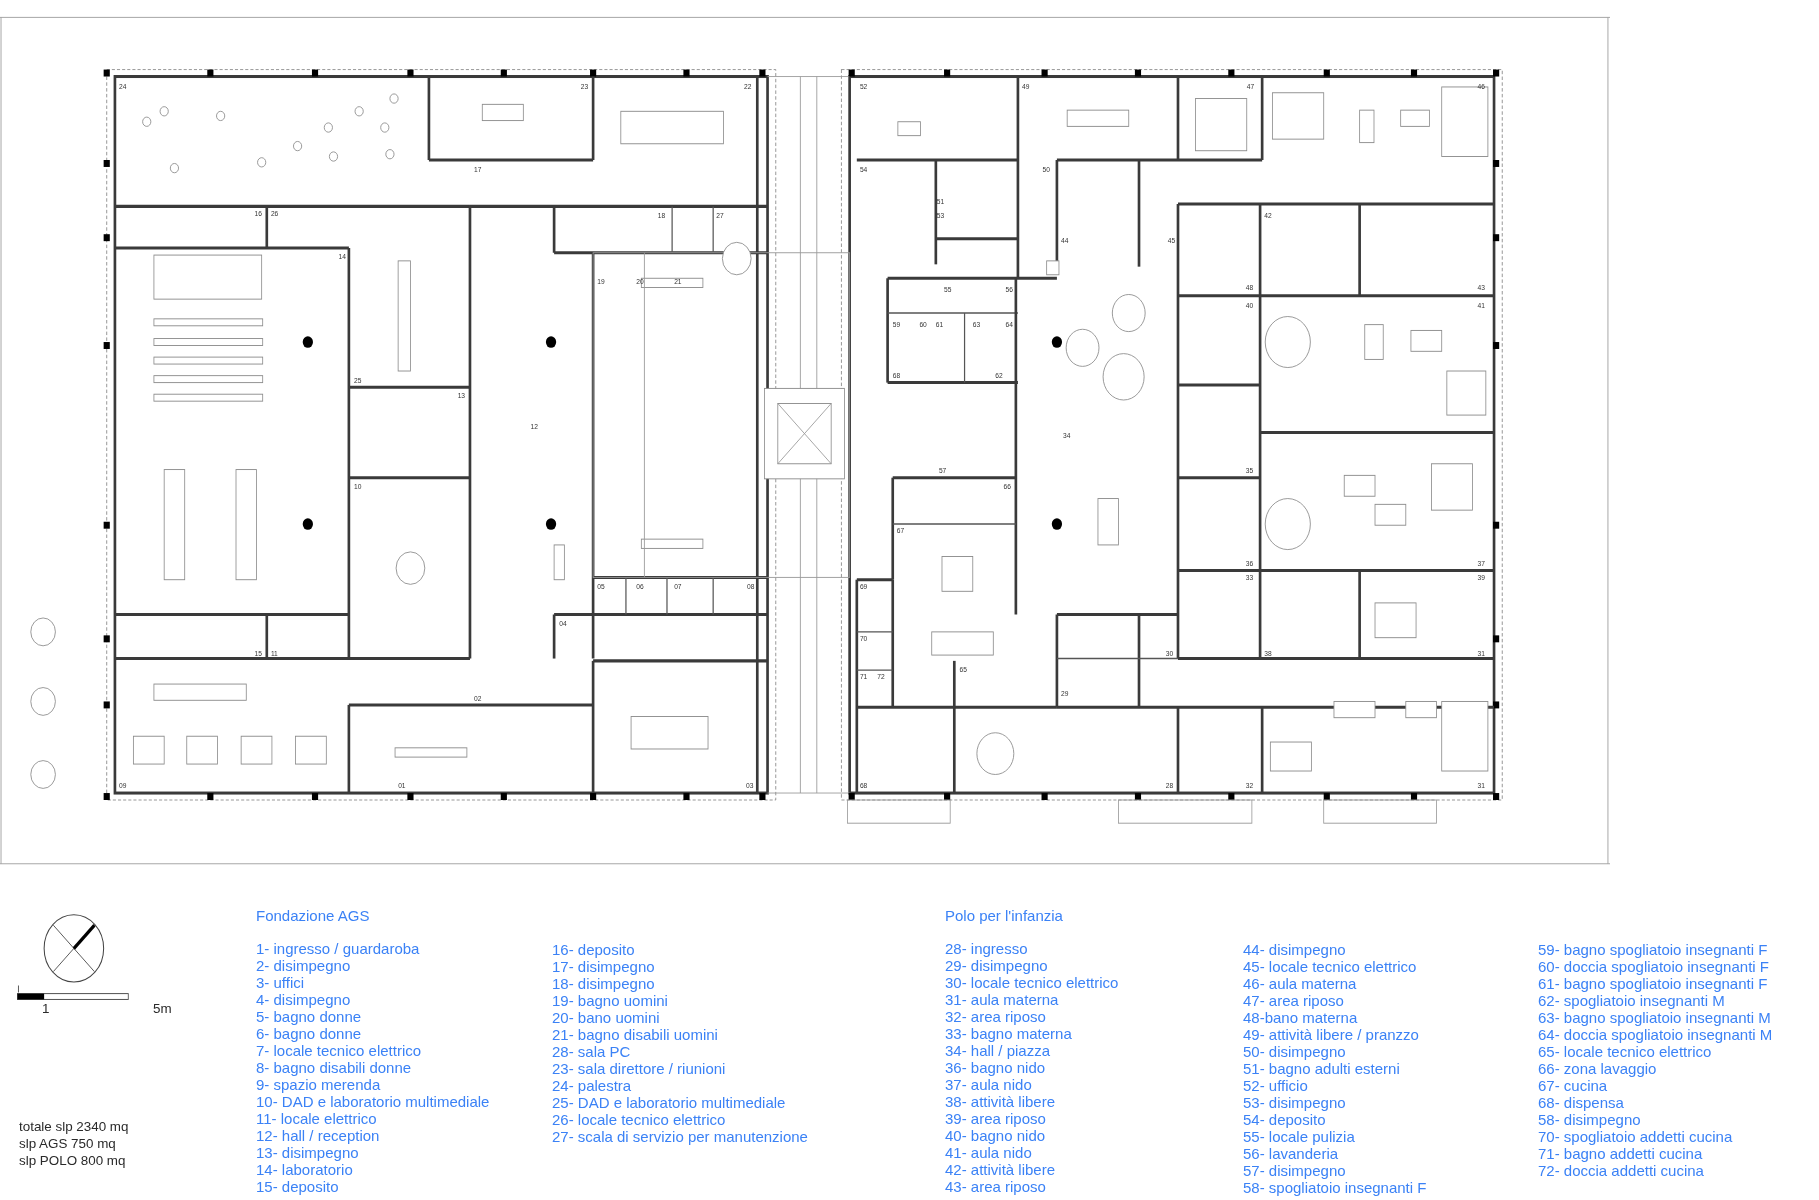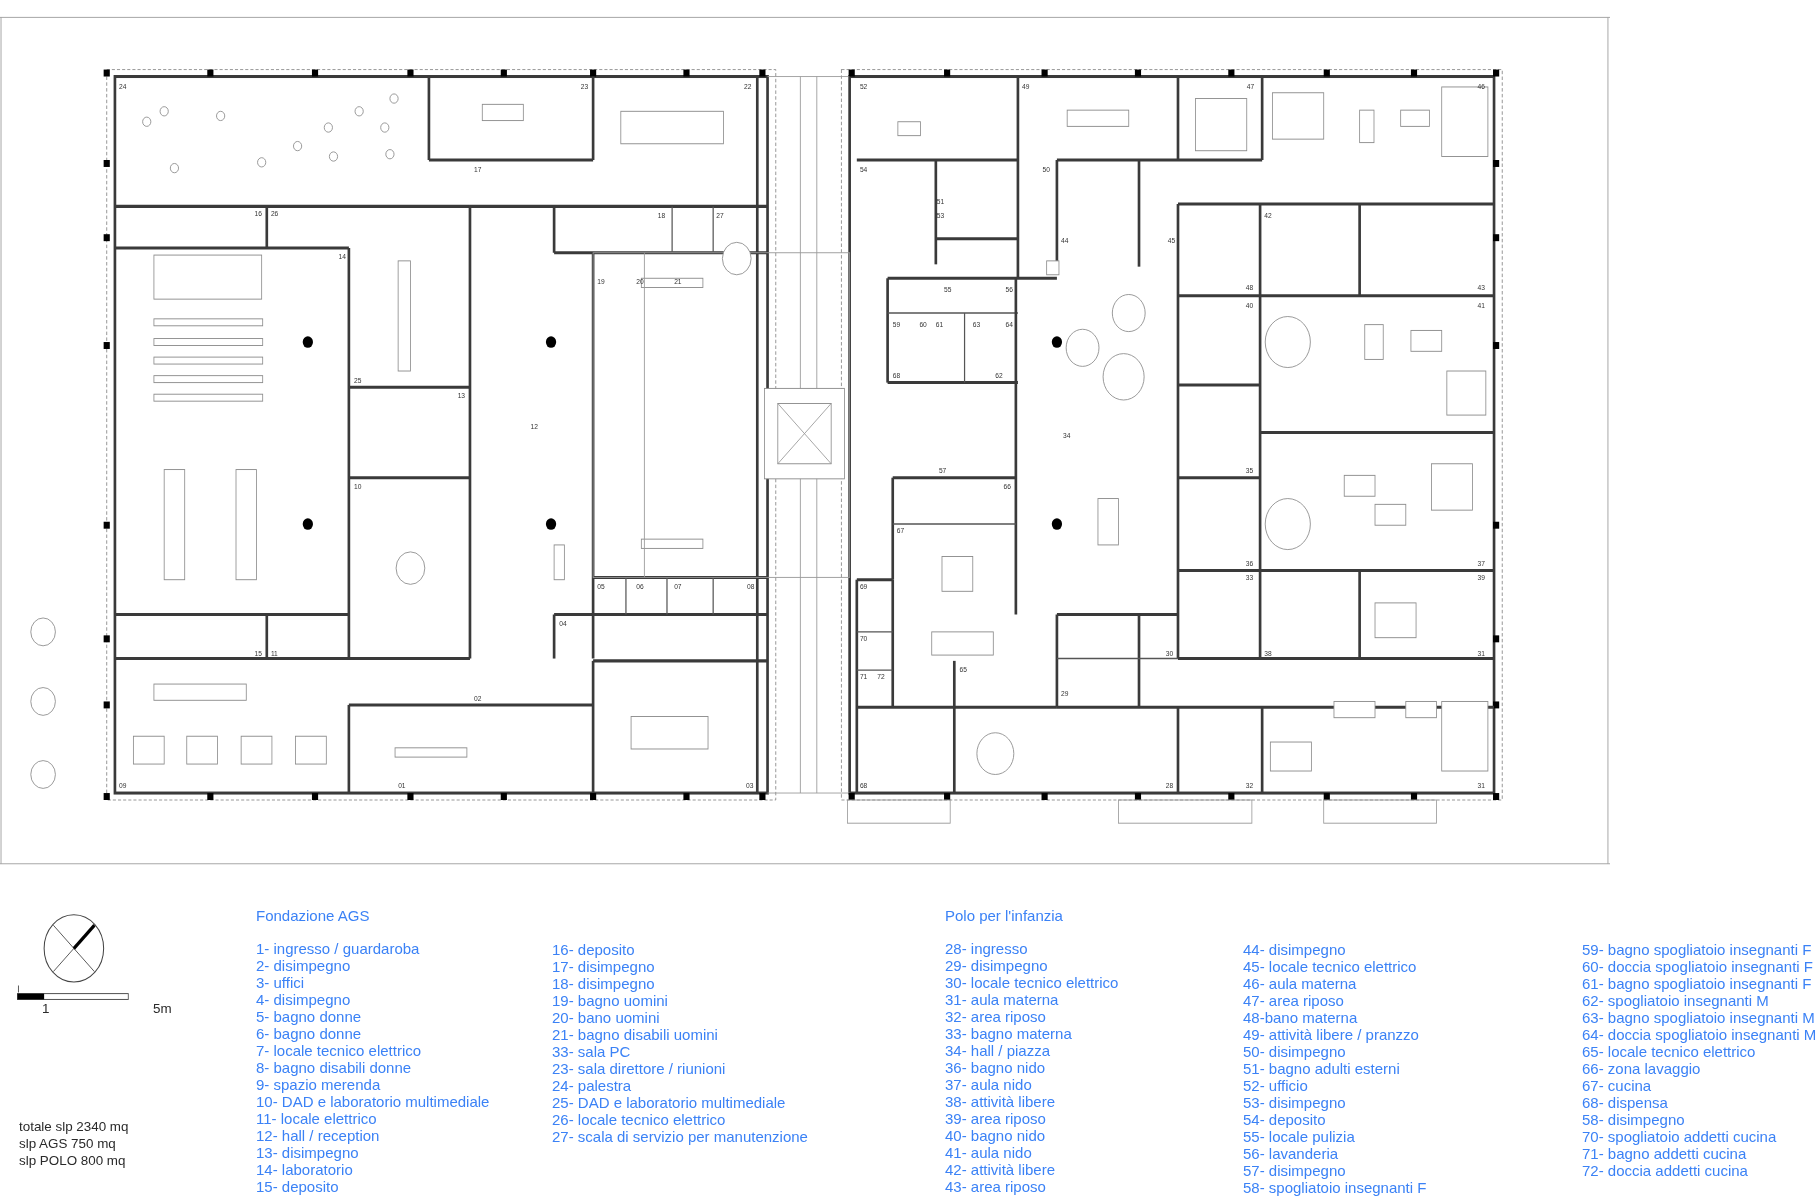--- a/index.html
+++ b/index.html
@@ -382,21 +382,21 @@
   <span class="item">14- laboratorio</span>
   <span class="item">15- deposito</span>
 </div>
 <div class="legend" style="left:552px;top:941px;">
   <span class="item">16- deposito</span>
   <span class="item">17- disimpegno</span>
   <span class="item">18- disimpegno</span>
   <span class="item">19- bagno uomini</span>
   <span class="item">20- bano uomini</span>
   <span class="item">21- bagno disabili uomini</span>
-  <span class="item">33- sala PC</span>
+  <span class="item">28- sala PC</span>
   <span class="item">23- sala direttore / riunioni</span>
   <span class="item">24- palestra</span>
   <span class="item">25- DAD e laboratorio multimediale</span>
   <span class="item">26- locale tecnico elettrico</span>
   <span class="item">27- scala di servizio per manutenzione</span>
 </div>
 
 <div class="legend" style="left:945px;top:907px;">
   <span class="title">Polo per l'infanzia</span>
   <span class="item">28- ingresso</span>
@@ -425,21 +425,21 @@
   <span class="item">50- disimpegno</span>
   <span class="item">51- bagno adulti esterni</span>
   <span class="item">52- ufficio</span>
   <span class="item">53- disimpegno</span>
   <span class="item">54- deposito</span>
   <span class="item">55- locale pulizia</span>
   <span class="item">56- lavanderia</span>
   <span class="item">57- disimpegno</span>
   <span class="item">58- spogliatoio insegnanti F</span>
 </div>
-<div class="legend" style="left:1538px;top:941px;margin-left:44px;">
+<div class="legend" style="left:1538px;top:941px;">
   <span class="item">59- bagno spogliatoio insegnanti F</span>
   <span class="item">60- doccia spogliatoio insegnanti F</span>
   <span class="item">61- bagno spogliatoio insegnanti F</span>
   <span class="item">62- spogliatoio insegnanti M</span>
   <span class="item">63- bagno spogliatoio insegnanti M</span>
   <span class="item">64- doccia spogliatoio insegnanti M</span>
   <span class="item">65- locale tecnico elettrico</span>
   <span class="item">66- zona lavaggio</span>
   <span class="item">67- cucina</span>
   <span class="item">68- dispensa</span>

